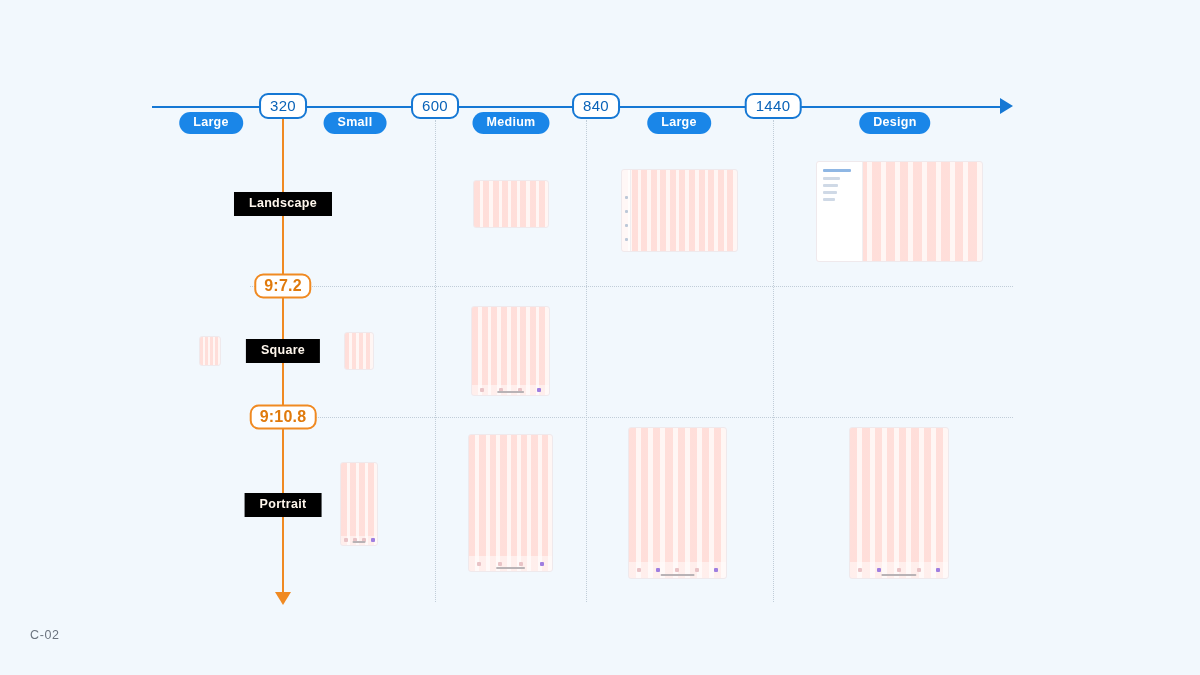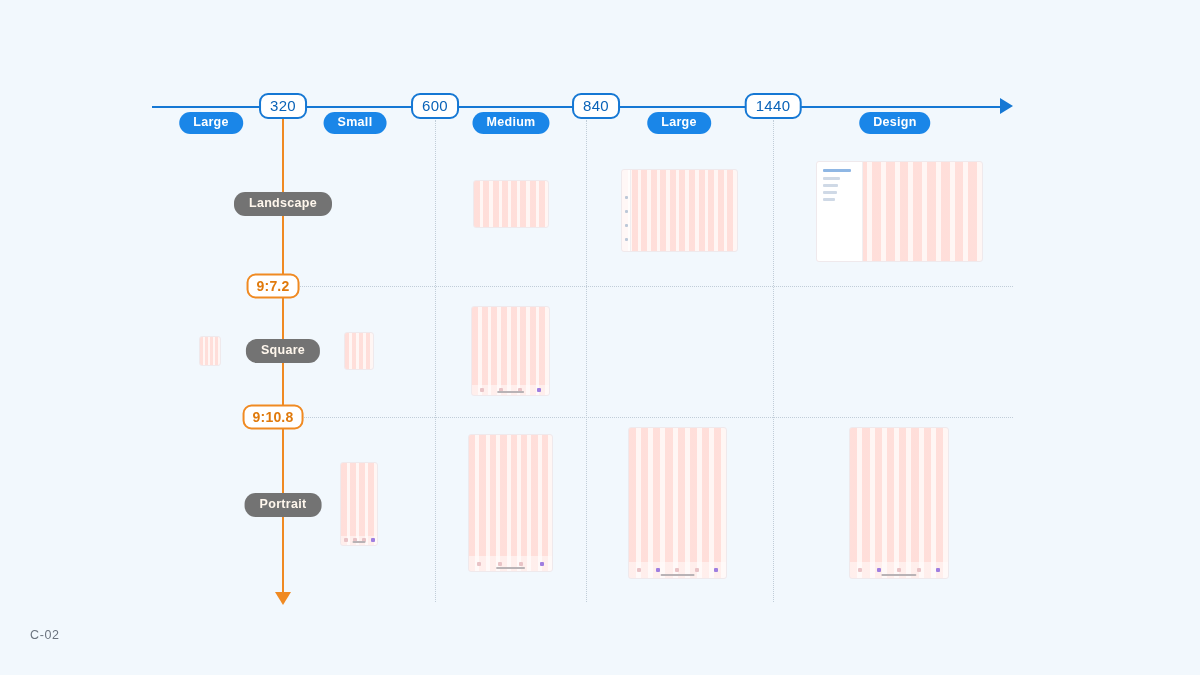--- a/index.html
+++ b/index.html
@@ -107,40 +107,40 @@
     left: 275px; top: 592px;
     width: 0; height: 0;
     border-top: 13px solid #f08a22;
     border-left: 8px solid transparent;
     border-right: 8px solid transparent;
   }
   .orient-pill {
     position: absolute;
     left: 283px;
     transform: translate(-50%, -50%);
-    background: #737373;
-    border-radius: 11px;
+    background: #000000;
+    border-radius: 0;
     color: #fff7ed;
     font-size: 12.5px;
     font-weight: bold;
     letter-spacing: .3px;
     padding: 5px 15px 6px;
     line-height: 13px;
     white-space: nowrap;
     z-index: 5;
   }
   .ratio-badge {
     position: absolute;
-    left: 273px;
+    left: 283px;
     transform: translate(-50%, -50%);
     background: #ffffff;
     border: 2.2px solid #f08a22;
     border-radius: 9px;
     color: #e07a0c;
-    font-size: 14px;
+    font-size: 16px;
     font-weight: bold;
     letter-spacing: .2px;
     padding: 3px 8px 4px;
     line-height: 14px;
     z-index: 5;
   }
 
   
   .device {
     position: absolute;

